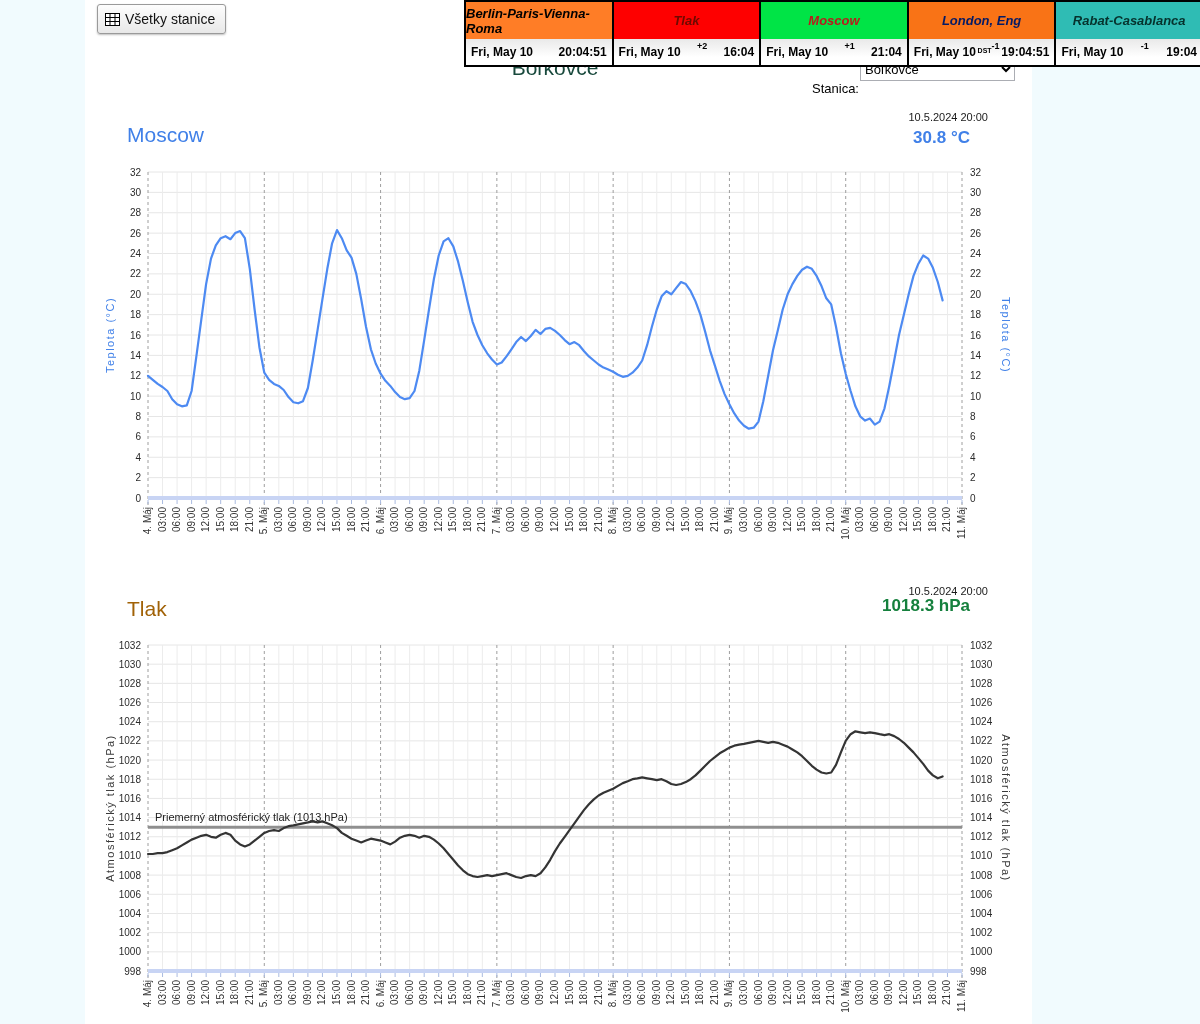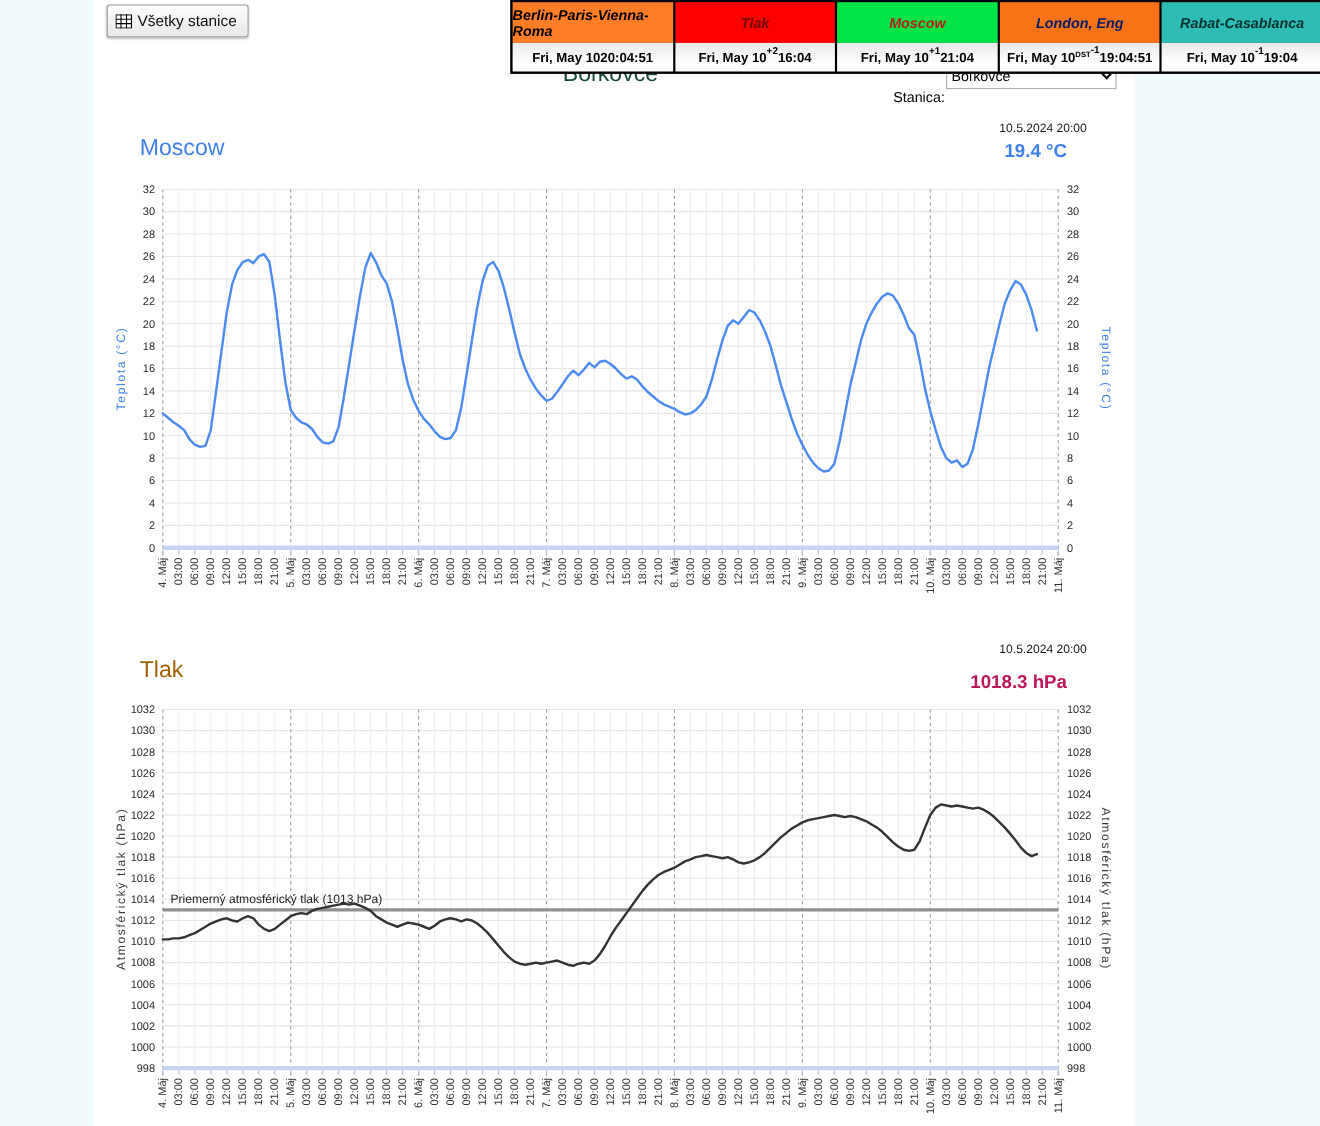--- a/index.html
+++ b/index.html
@@ -15,21 +15,21 @@
   .btn-all svg{display:block;}
 
   
   .clocks{position:absolute;left:464px;top:0;width:736px;z-index:6;
     display:grid;grid-template-columns:repeat(5,1fr);
     border:2px solid #000;background:#000;grid-gap:2px;}
   .clock{display:flex;flex-direction:column;}
   .clock-head{height:37px;display:flex;align-items:center;justify-content:center;
     font-size:13px;font-weight:bold;font-style:italic;}
   .clock-time{height:26px;background:linear-gradient(#e9e9e9,#ffffff 70%);
-    display:flex;align-items:center;justify-content:center;padding:0 5px;
+    display:flex;align-items:center;justify-content:space-between;padding:0 5px;
     font-size:12px;font-weight:bold;color:#000;}
   .clock-time .off{font-size:9px;line-height:9px;margin-top:-8px;white-space:nowrap;}
   .clock-time .off .dst{font-size:7px;letter-spacing:0;}
   .clock-time sup{font-size:9px;}
 
   
   .station-title{position:absolute;left:465px;top:56px;width:180px;text-align:center;
     font-size:21px;color:#18493c;z-index:4;}
   .stanica-label{position:absolute;left:812px;top:61px;font-size:13px;color:#000;z-index:4;margin-top:20px;}
   .stanica-select{position:absolute;left:860px;top:57px;width:155px;height:24px;
@@ -106,21 +106,21 @@
   </div>
 
   <div class="station-title">Boľkovce</div>
   <label class="stanica-label">Stanica:</label>
   <select class="stanica-select">
     <option>Boľkovce</option>
   </select>
 
   <div class="chart-title" style="top: 123px; color: rgb(64, 128, 232);">Moscow</div>
   <div class="chart-date" style="top:111px;">10.5.2024 20:00</div>
-  <div class="chart-value" style="top: 128px; color: rgb(64, 128, 232);">19.4 °C</div>
+  <div class="chart-value" style="top: 128px; color: rgb(64, 128, 232);">30.8 °C</div>
   <svg id="temp-chart" class="chart" style="top:160px;" width="947" height="405">
       <text x="56" y="341.5" text-anchor="end" font-size="10px" fill="#2b2b2b">0</text>
       <text x="885" y="341.5" text-anchor="start" font-size="10px" fill="#2b2b2b">0</text>
       <line x1="63" y1="317.625" x2="877" y2="317.625" stroke="#e6e6e6" stroke-width="1"></line>
       <text x="56" y="321.125" text-anchor="end" font-size="10px" fill="#2b2b2b">2</text>
       <text x="885" y="321.125" text-anchor="start" font-size="10px" fill="#2b2b2b">2</text>
       <line x1="63" y1="297.25" x2="877" y2="297.25" stroke="#e6e6e6" stroke-width="1"></line>
       <text x="56" y="300.75" text-anchor="end" font-size="10px" fill="#2b2b2b">4</text>
       <text x="885" y="300.75" text-anchor="start" font-size="10px" fill="#2b2b2b">4</text>
       <line x1="63" y1="276.875" x2="877" y2="276.875" stroke="#e6e6e6" stroke-width="1"></line>
@@ -337,21 +337,21 @@
       <line x1="877" y1="340" x2="877" y2="344" stroke="#aabbe0" stroke-width="1"></line>
       <text x="880" y="347" text-anchor="end" font-size="10px" fill="#333" transform="rotate(-90 880 347)">11. Máj</text>
       <line x1="63" y1="338" x2="877" y2="338" stroke="#c8d4f4" stroke-width="4"></line>
       <path d="M63.0 215.8 L67.8 219.8 L72.7 223.9 L77.5 227.0 L82.4 231.0 L87.2 239.2 L92.1 244.3 L96.9 246.3 L101.8 245.3 L106.6 231.0 L111.5 195.4 L116.3 159.7 L121.1 124.1 L126.0 98.6 L130.8 85.3 L135.7 78.2 L140.5 76.2 L145.4 79.2 L150.2 73.1 L155.1 71.1 L159.9 78.2 L164.8 108.8 L169.6 149.5 L174.4 187.2 L179.3 212.7 L184.1 219.8 L189.0 223.9 L193.8 225.9 L198.7 230.0 L203.5 237.1 L208.4 242.2 L213.2 243.3 L218.0 241.2 L222.9 228.0 L227.7 200.5 L232.6 169.9 L237.4 139.3 L242.3 108.8 L247.1 83.3 L252.0 70.1 L256.8 78.2 L261.7 90.4 L266.5 97.6 L271.3 113.9 L276.2 139.3 L281.0 166.8 L285.9 189.3 L290.7 203.5 L295.6 213.7 L300.4 220.8 L305.3 225.9 L310.1 232.1 L315.0 237.1 L319.8 239.2 L324.6 238.2 L329.5 231.0 L334.3 210.7 L339.2 180.1 L344.0 149.5 L348.9 119.0 L353.7 95.5 L358.6 81.3 L363.4 78.2 L368.3 86.4 L373.1 101.7 L377.9 121.0 L382.8 142.4 L387.6 161.8 L392.5 175.0 L397.3 185.2 L402.2 193.3 L407.0 199.5 L411.9 204.5 L416.7 202.5 L421.5 196.4 L426.4 189.3 L431.2 182.1 L436.1 177.0 L440.9 181.1 L445.8 176.0 L450.6 169.9 L455.5 174.0 L460.3 168.9 L465.2 167.9 L470.0 170.9 L474.8 175.0 L479.7 180.1 L484.5 184.2 L489.4 182.1 L494.2 185.2 L499.1 191.3 L503.9 196.4 L508.8 200.5 L513.6 204.5 L518.5 207.6 L523.3 209.6 L528.1 211.7 L533.0 214.7 L537.8 216.8 L542.7 215.8 L547.5 212.7 L552.4 207.6 L557.2 200.5 L562.1 185.2 L566.9 166.8 L571.8 149.5 L576.6 136.3 L581.4 131.2 L586.3 134.3 L591.1 128.1 L596.0 122.0 L600.8 124.1 L605.7 131.2 L610.5 141.4 L615.4 154.6 L620.2 171.9 L625.0 190.3 L629.9 205.6 L634.7 220.8 L639.6 234.1 L644.4 244.3 L649.3 253.4 L654.1 260.6 L659.0 265.7 L663.8 268.7 L668.7 267.7 L673.5 261.6 L678.3 241.2 L683.2 215.8 L688.0 190.3 L692.9 169.9 L697.7 149.5 L702.6 134.3 L707.4 124.1 L712.3 115.9 L717.1 109.8 L722.0 106.7 L726.8 108.8 L731.6 115.9 L736.5 126.1 L741.3 138.3 L746.2 144.4 L751.0 166.8 L755.9 193.3 L760.7 213.7 L765.6 231.0 L770.4 246.3 L775.3 256.5 L780.1 260.6 L784.9 258.5 L789.8 264.6 L794.6 261.6 L799.5 248.3 L804.3 225.9 L809.2 200.5 L814.0 175.0 L818.9 154.6 L823.7 134.3 L828.5 115.9 L833.4 103.7 L838.2 95.5 L843.1 98.6 L847.9 107.8 L852.8 122.0 L857.6 140.4 " fill="none" stroke="#4d8af2" stroke-width="2.2" stroke-linejoin="round" stroke-linecap="round"></path>
       <text x="29" y="175" text-anchor="middle" font-size="11px" fill="#4080e8" letter-spacing="1.5" transform="rotate(-90 29 175)">Teplota (°C)</text>
       <text x="917" y="175" text-anchor="middle" font-size="11px" fill="#4080e8" letter-spacing="1.5" transform="rotate(90 917 175)">Teplota (°C)</text>
     </svg>
 
   <div class="chart-title" style="top: 597px; color: #a16207;">Tlak</div>
   <div class="chart-date" style="top:585px;">10.5.2024 20:00</div>
-  <div class="chart-value" style="top:610px;color:#be185d;">1018.3 hPa</div>
+  <div class="chart-value" style="top:596px;color:#15803d;">1018.3 hPa</div>
   <svg id="press-chart" class="chart" style="top:634px;" width="947" height="390">
       <text x="56" y="340.5" text-anchor="end" font-size="10px" fill="#2b2b2b">998</text>
       <text x="885" y="340.5" text-anchor="start" font-size="10px" fill="#2b2b2b">998</text>
       <line x1="63" y1="317.8235294117647" x2="877" y2="317.8235294117647" stroke="#e6e6e6" stroke-width="1"></line>
       <text x="56" y="321.3235294117647" text-anchor="end" font-size="10px" fill="#2b2b2b">1000</text>
       <text x="885" y="321.3235294117647" text-anchor="start" font-size="10px" fill="#2b2b2b">1000</text>
       <line x1="63" y1="298.6470588235294" x2="877" y2="298.6470588235294" stroke="#e6e6e6" stroke-width="1"></line>
       <text x="56" y="302.1470588235294" text-anchor="end" font-size="10px" fill="#2b2b2b">1002</text>
       <text x="885" y="302.1470588235294" text-anchor="start" font-size="10px" fill="#2b2b2b">1002</text>
       <line x1="63" y1="279.47058823529414" x2="877" y2="279.47058823529414" stroke="#e6e6e6" stroke-width="1"></line>

